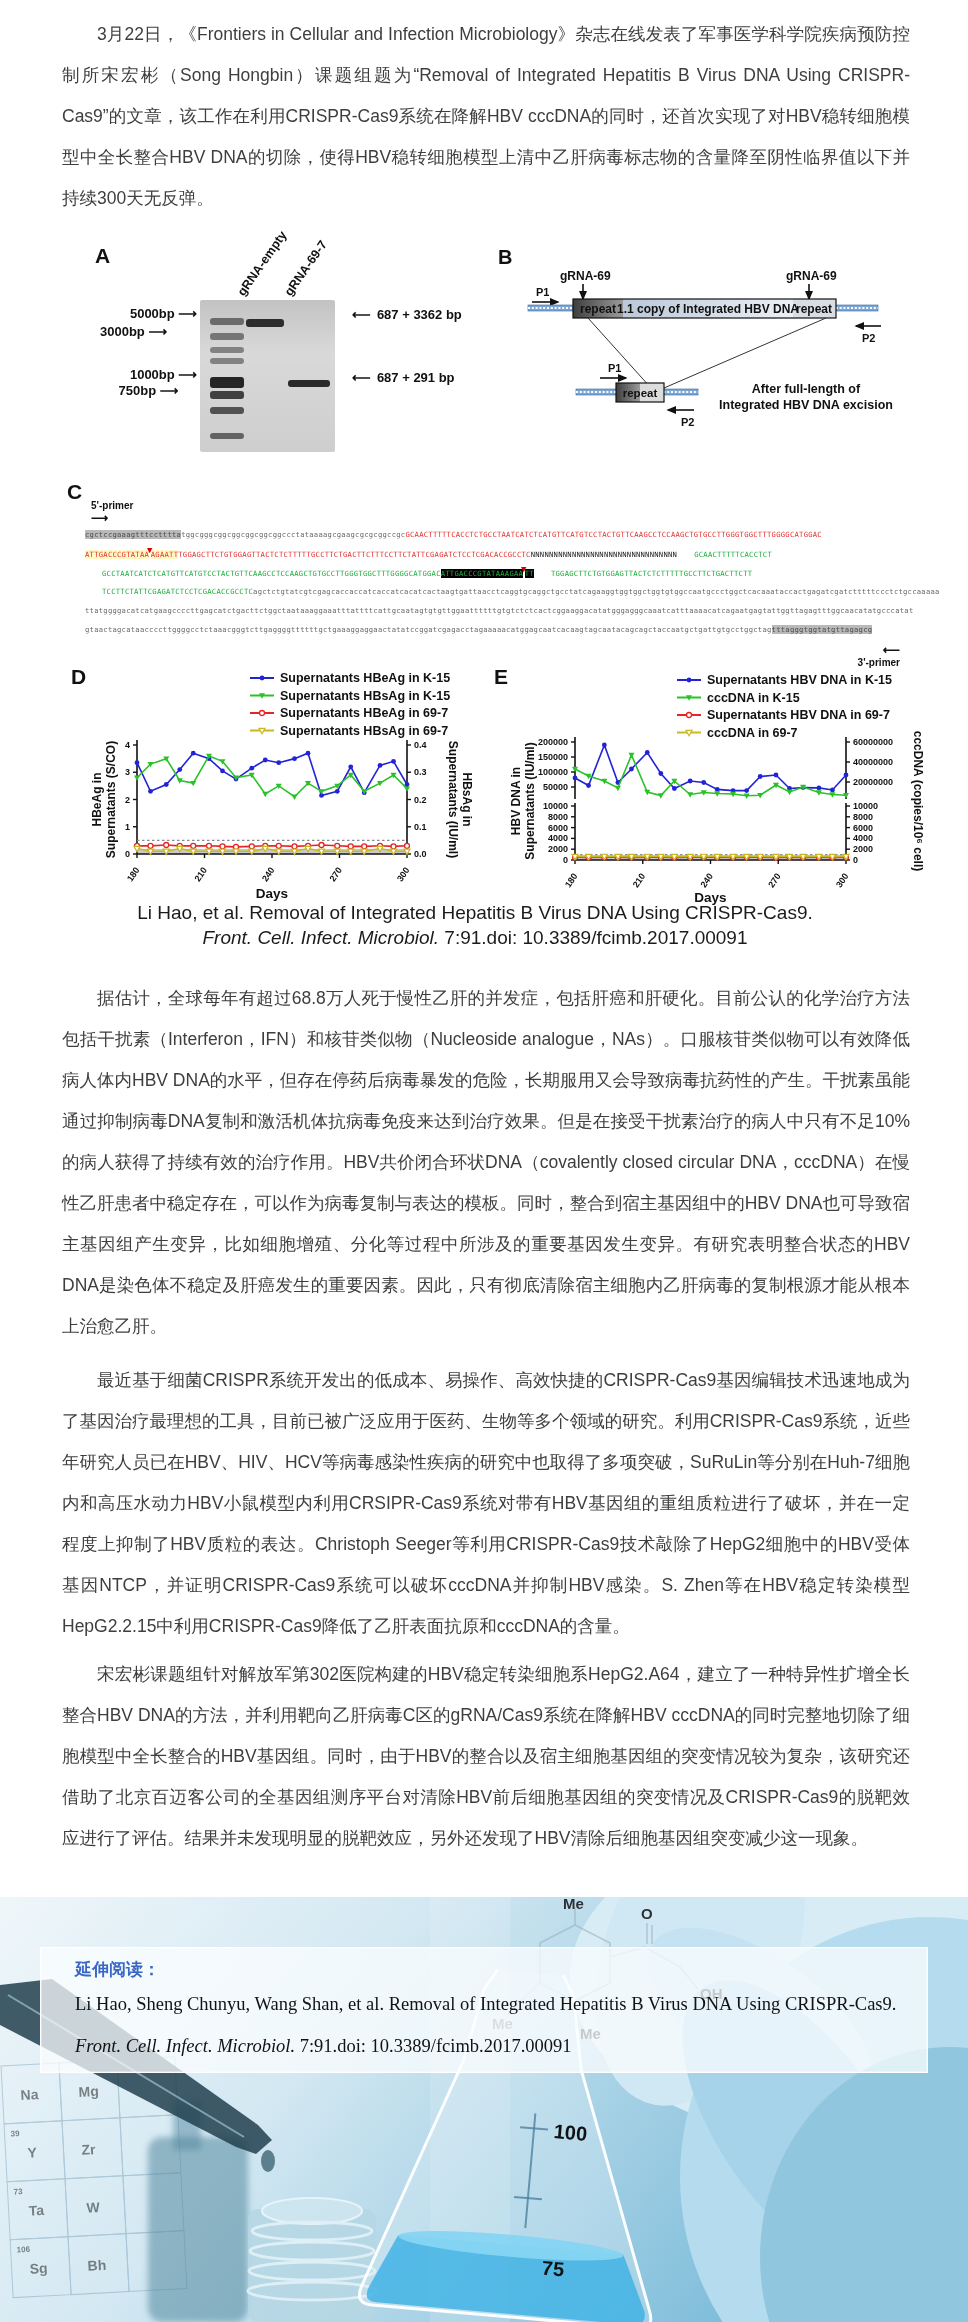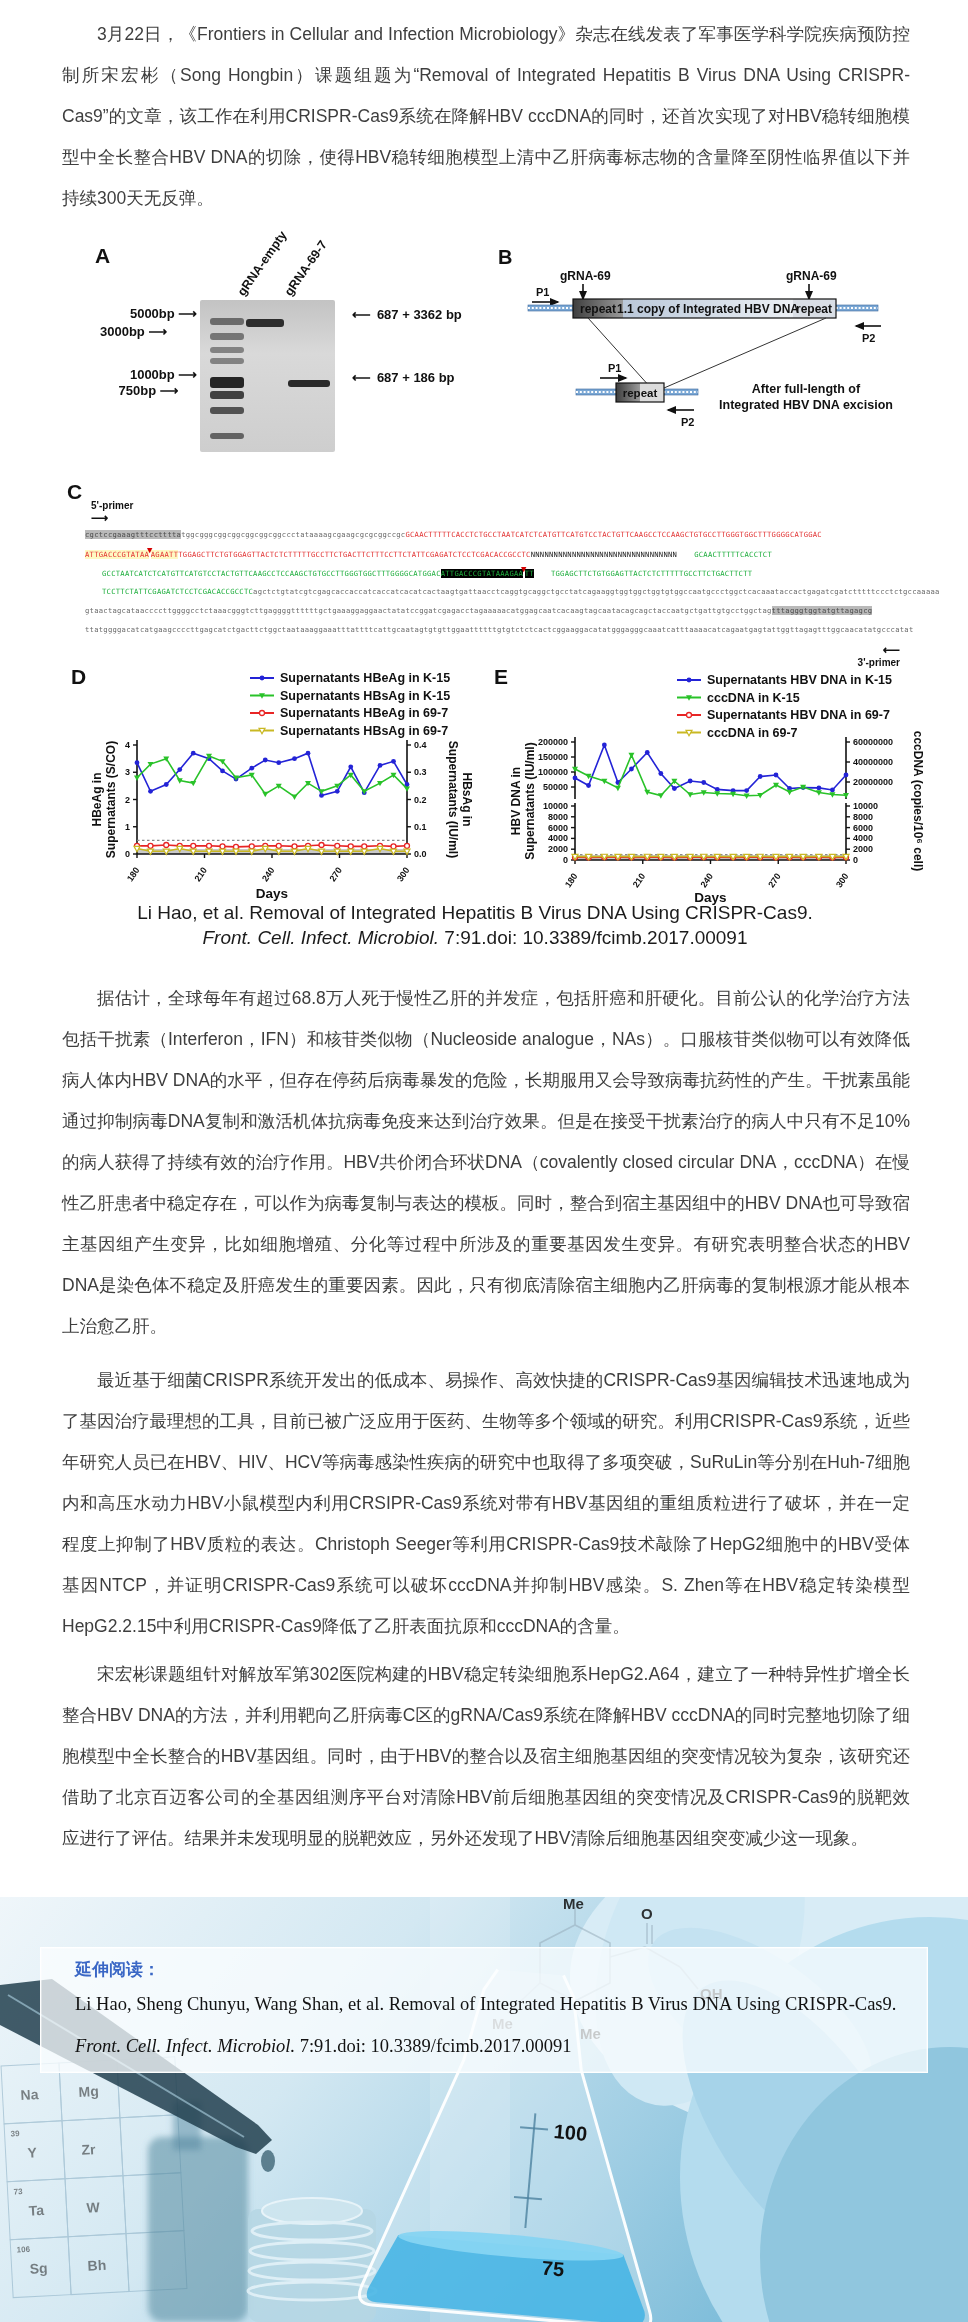--- a/index.html
+++ b/index.html
@@ -69,21 +69,21 @@
     <div class="band" style="left:10px;top:133px;width:34px;height:6px;opacity:.6"></div>
     <div class="band" style="left:46px;top:19px;width:38px;height:8px;opacity:.9"></div>
     <div class="band" style="left:88px;top:80px;width:42px;height:7px;opacity:.92"></div>
   </div>
 
   <div class="mrow" style="left:100px;top:306px;width:96px;text-align:right"><span>5000bp</span> <span class="arr">⟶</span></div>
   <div class="mrow" style="left:100px;top:324px;width:96px;text-align:left"><span>3000bp</span> <span class="arr">⟶</span></div>
   <div class="mrow" style="left:100px;top:367px;width:96px;text-align:right"><span>1000bp</span> <span class="arr">⟶</span></div>
   <div class="mrow" style="left:100px;top:383px;width:96px;text-align:center"><span>750bp</span> <span class="arr">⟶</span></div>
   <div class="mrow" style="left:352px;top:307px"><span class="arr">⟵</span>&nbsp; <span>687 + 3362 bp</span></div>
-  <div class="mrow" style="left:352px;top:370px"><span class="arr">⟵</span>&nbsp; <span>687 + 186 bp</span></div>
+  <div class="mrow" style="left:352px;top:370px"><span class="arr">⟵</span>&nbsp; <span>687 + 291 bp</span></div>
 
   <svg class="abs" style="left:488px;top:238px" width="480" height="198" viewBox="0 0 480 198">
     <defs>
       <marker id="ah" markerWidth="8" markerHeight="8" refX="5" refY="2.5" orient="auto">
         <path d="M0,0L6,2.5L0,5Z" fill="#111"></path>
       </marker>
       <linearGradient id="gDk" x1="0" y1="0" x2="1" y2="0">
         <stop offset="0" stop-color="#3e3e3e"></stop>
           <stop offset="1" stop-color="#9b9b9b"></stop>
       </linearGradient>
@@ -130,22 +130,22 @@
     <div class="fig-label" style="left:12px;top:2px">C</div>
     <div class="primer" style="left:36px;top:22px">
       <span>5'-primer</span><br>
       <span style="font-size:12px">⟶</span>
     </div>
     <div class="seq-lines">
         <div class="seq-line"><span class="sq-ghl">cgctccgaaagtttcctttta</span><span class="sq-g">tggcgggcggcggcggcggcggccctataaaagcgaagcgcgcggccgc</span><span class="sq-r">GCAACTTTTTCACCTCTGCCTAATCATCTCATGTTCATGTCCTACTGTTCAAGCCTCCAAGCTGTGCCTTGGGTGGCTTTGGGGCATGGAC</span></div>
         <div class="seq-line"><span class="sq-y">ATTGACCCGTATAA</span><span class="sq-cut">▼</span><span class="sq-y">AGAATT</span><span class="sq-r">TGGAGCTTCTGTGGAGTTACTCTCTTTTTGCCTTCTGACTTCTTTCCTTCTATTCGAGATCTCCTCGACACCGCCTC</span><span class="sq-n">NNNNNNNNNNNNNNNNNNNNNNNNNNNNNNNN</span><span class="sq-grn">GCAACTTTTTCACCTCT</span></div>
         <div class="seq-line"><span class="sq-grn">GCCTAATCATCTCATGTTCATGTCCTACTGTTCAAGCCTCCAAGCTGTGCCTTGGGTGGCTTTGGGGCATGGAC</span><span class="sq-yg">ATTGACCCGTATAAAGAA</span><span class="sq-cut">▼</span><span class="sq-yg">TT</span><span class="sq-grn">TGGAGCTTCTGTGGAGTTACTCTCTTTTTGCCTTCTGACTTCTT</span></div>
         <div class="seq-line"><span class="sq-grn">TCCTTCTATTCGAGATCTCCTCGACACCGCCTC</span><span class="sq-g">agctctgtatcgtcgagcaccaccatcaccatcacatcactaagtgattaacctcaggtgcaggctgcctatcagaaggtggtggctggtgtggccaatgccctggctcacaaataccactgagatcgatctttttccctctgccaaaaa</span></div>
+        <div class="seq-line"><span class="sq-g">ttatggggacatcatgaagccccttgagcatctgacttctggctaataaaggaaatttattttcattgcaatagtgtgttggaattttttgtgtctctcactcggaaggacatatgggagggcaaatcatttaaaacatcagaatgagtattggttagagtttggcaacatatgcccatat</span></div>
         <div class="seq-line"><span class="sq-g">gtaactagcataaccccttggggcctctaaacgggtcttgaggggttttttgctgaaaggaggaactatatccggatcgagacctagaaaaacatggagcaatcacaagtagcaatacagcagctaccaatgctgattgtgcctggctag</span><span class="sq-ghl">tttagggtggtatgttagagcg</span></div>
-        <div class="seq-line"><span class="sq-g">ttatggggacatcatgaagccccttgagcatctgacttctggctaataaaggaaatttattttcattgcaatagtgtgttggaattttttgtgtctctcactcggaaggacatatgggagggcaaatcatttaaaacatcagaatgagtattggttagagtttggcaacatatgcccatat</span></div>
       </div>
     <div class="primer" style="left:735px;top:166px;width:110px;text-align:right">
       <span style="font-size:12px">⟵</span><br>
       <span>3'-primer</span>
     </div>
   </div>
 
   <svg class="abs" style="left:55px;top:658px" width="440" height="250" viewBox="0 0 440 250">
       <text x="16" y="26" font-size="21" fill="#111" text-anchor="start">D</text>
       <line x1="195" y1="20" x2="219" y2="20" stroke="#2323d6" stroke-width="2"></line>

